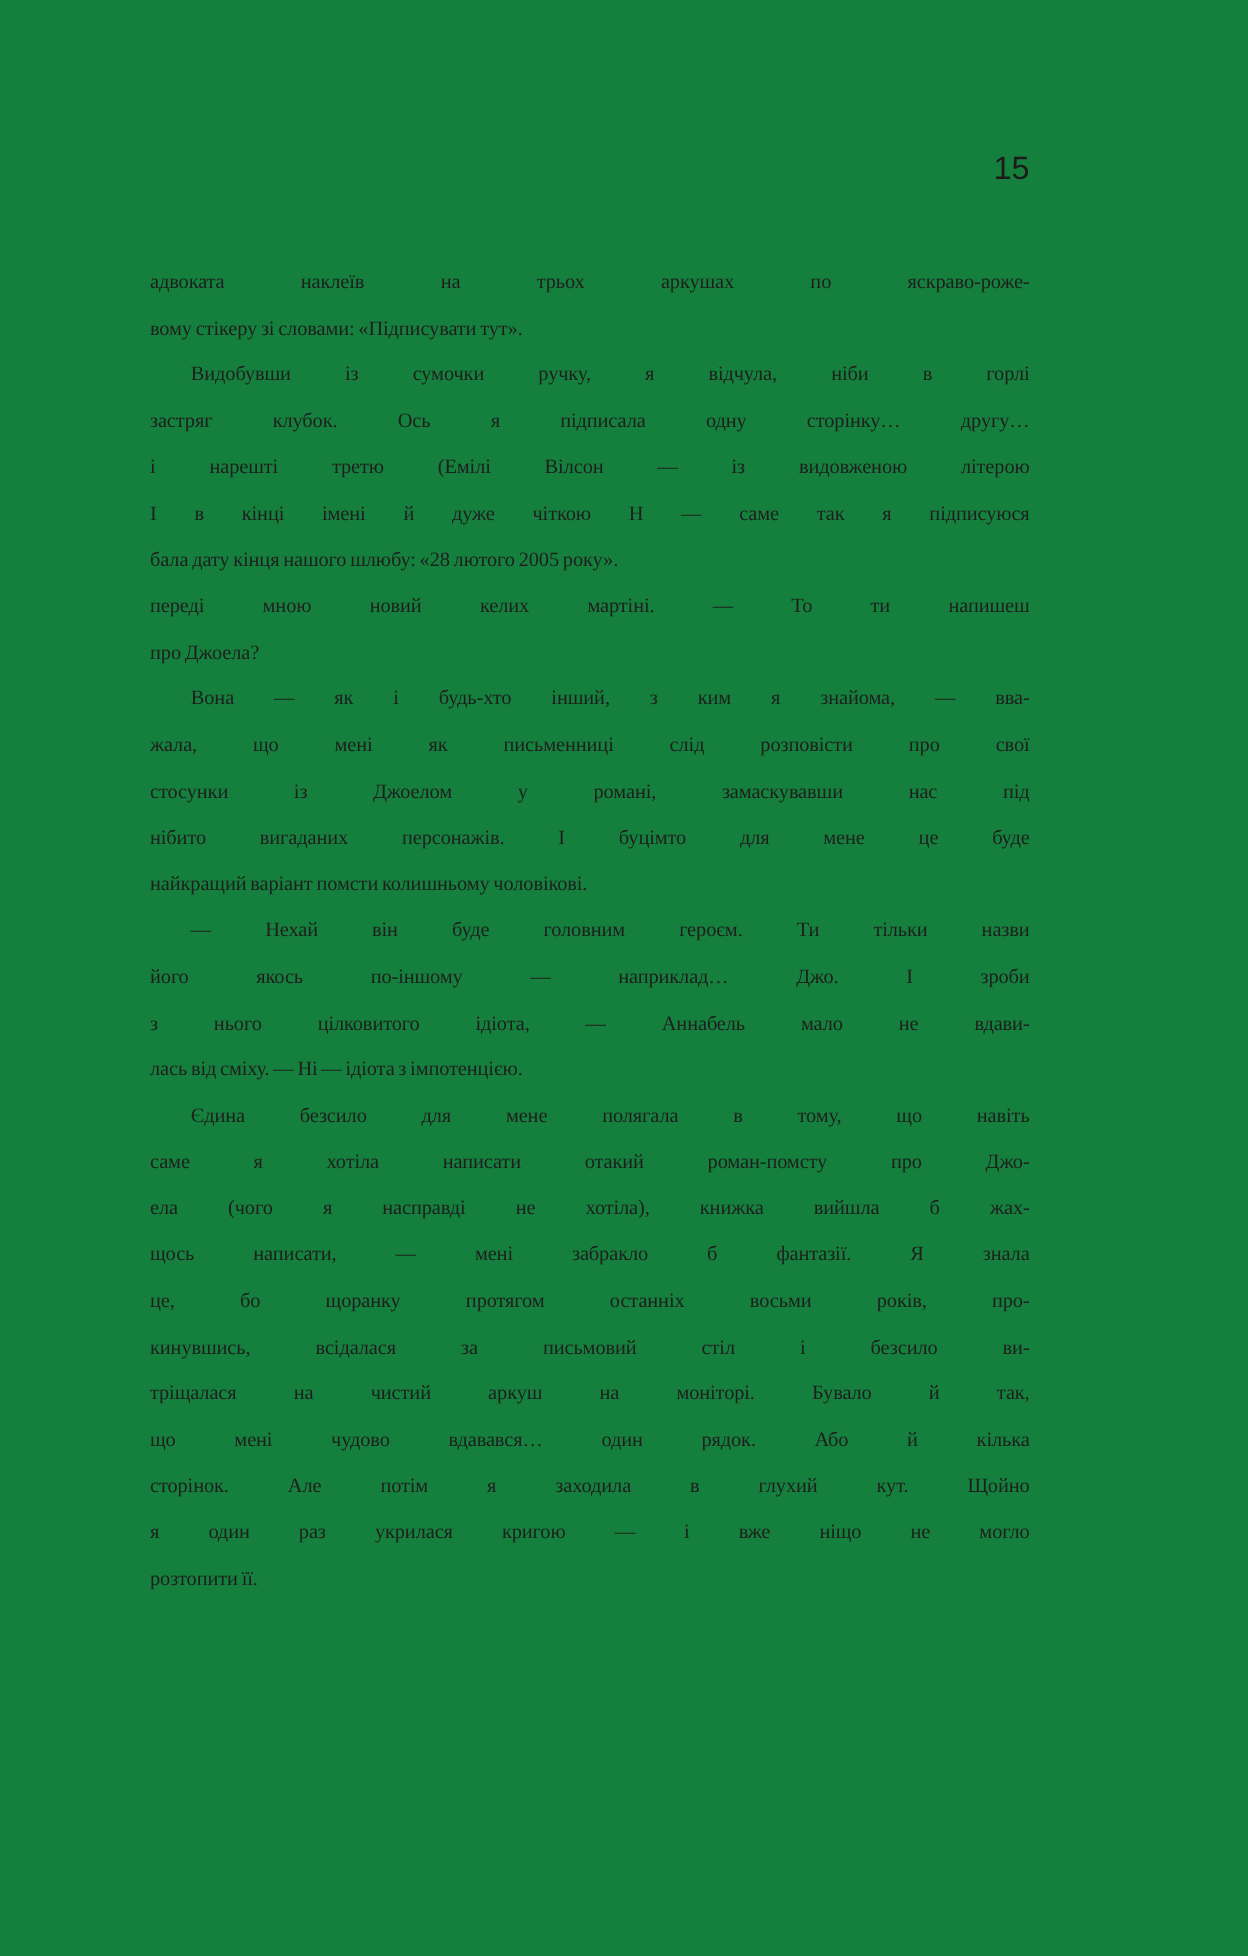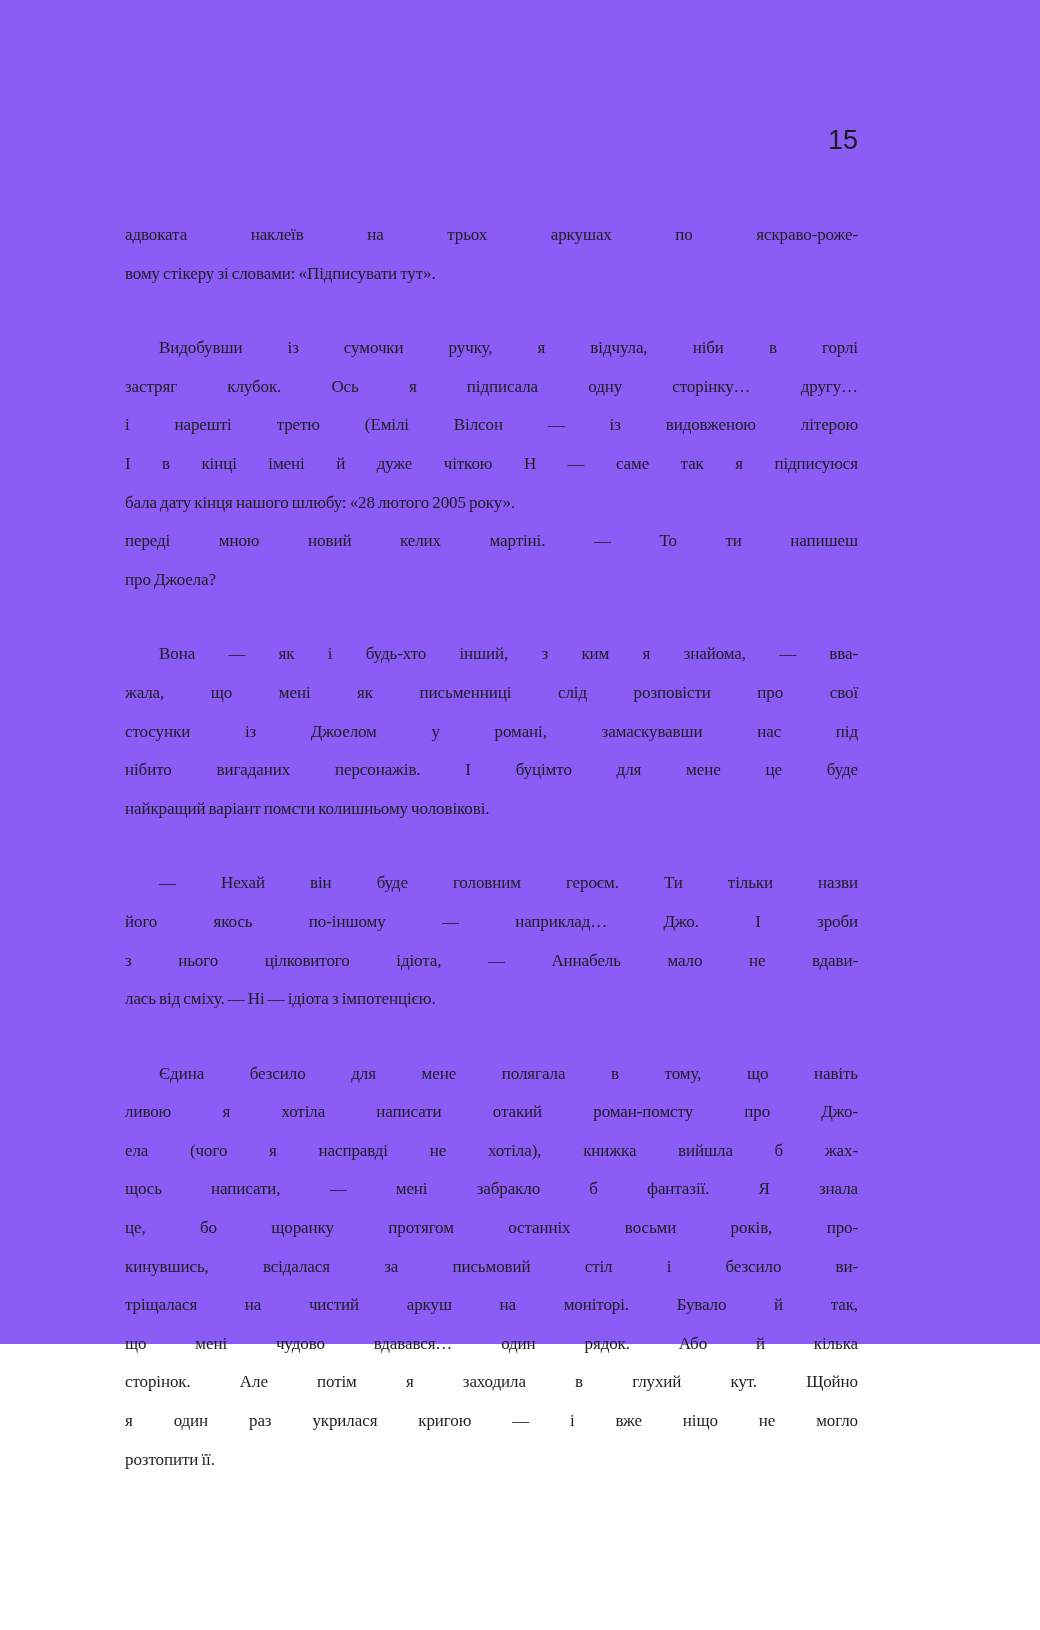--- a/index.html
+++ b/index.html
@@ -10,22 +10,22 @@
     width: 1040px;
     height: 1630px;
     background: #ffffff;
     position: relative;
     font-family: "Liberation Serif", serif;
   }
   .book-page {
     position: absolute;
     left: 0; top: 0;
     width: 1040px;
-    height: 1344px;
-    background: #8b5cf6;
+    height: 1630px;
+    background: #15803d;
     color: #1e1e1e;
   }
   .folio {
     position: absolute;
     top: 127px;
     left: 125px;
     width: 733px;
     text-align: right;
     font-family: "Liberation Sans", sans-serif;
     font-size: 27px;
@@ -48,21 +48,20 @@
     height: 38.6px;
     overflow: hidden;
     text-align: justify;
     text-align-last: justify;
   }
   .line.end {
     text-align-last: left;
   }
   .line.indent {
     padding-left: 34px;
-    margin-top: 36px;
   }
   .it {
   }
 </style>
 </head>
 <body>
 
 <div class="book-page">
   <div class="folio">15</div>
   <div class="body-text">
@@ -78,21 +77,21 @@
       <div class="line indent">Вона — як і будь-хто інший, з ким я знайома, — вва-</div>
       <div class="line">жала, що мені як письменниці слід розповісти про свої</div>
       <div class="line">стосунки із Джоелом у романі, замаскувавши нас під</div>
       <div class="line">нібито вигаданих персонажів. І буцімто для мене це буде</div>
       <div class="line end">найкращий варіант помсти колишньому чоловікові.</div>
       <div class="line indent">— Нехай він буде головним героєм. Ти тільки назви</div>
       <div class="line">його якось по-іншому — наприклад… Джо. І зроби</div>
       <div class="line">з нього цілковитого ідіота, — Аннабель мало не вдави-</div>
       <div class="line end"><span>лась від сміху. — Ні — ідіота з </span><span class="it">імпотенцією.</span></div>
       <div class="line indent">Єдина безсило для мене полягала в тому, що навіть</div>
-      <div class="line">ливою я хотіла написати отакий роман-помсту про Джо-</div>
+      <div class="line">саме я хотіла написати отакий роман-помсту про Джо-</div>
       <div class="line">ела (чого я насправді не хотіла), книжка вийшла б жах-</div>
       <div class="line">щось написати, — мені забракло б фантазії. Я знала</div>
       <div class="line">це, бо щоранку протягом останніх восьми років, про-</div>
       <div class="line">кинувшись, всідалася за письмовий стіл і безсило ви-</div>
       <div class="line">тріщалася на чистий аркуш на моніторі. Бувало й так,</div>
       <div class="line">що мені чудово вдавався… один рядок. Або й кілька</div>
       <div class="line">сторінок. Але потім я заходила в глухий кут. Щойно</div>
       <div class="line">я один раз укрилася кригою — і вже ніщо не могло</div>
       <div class="line end">розтопити її.</div>
     </div>

